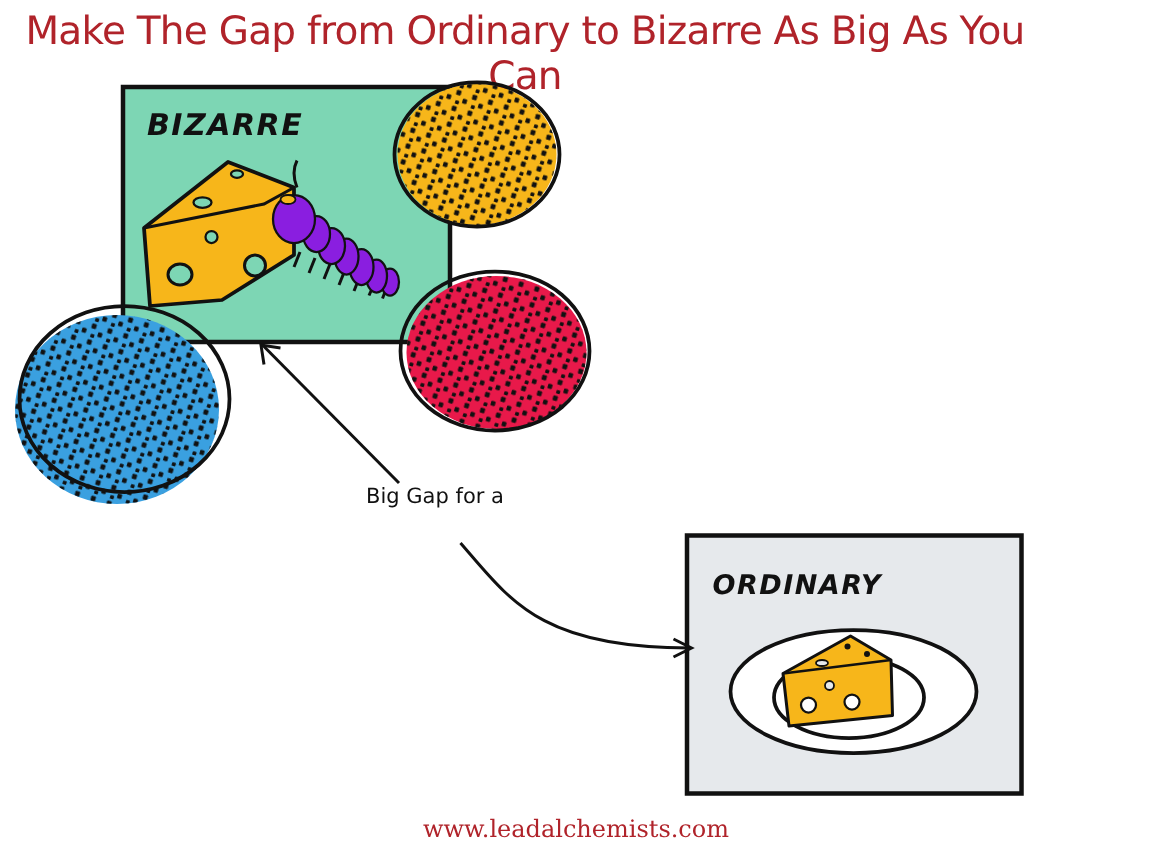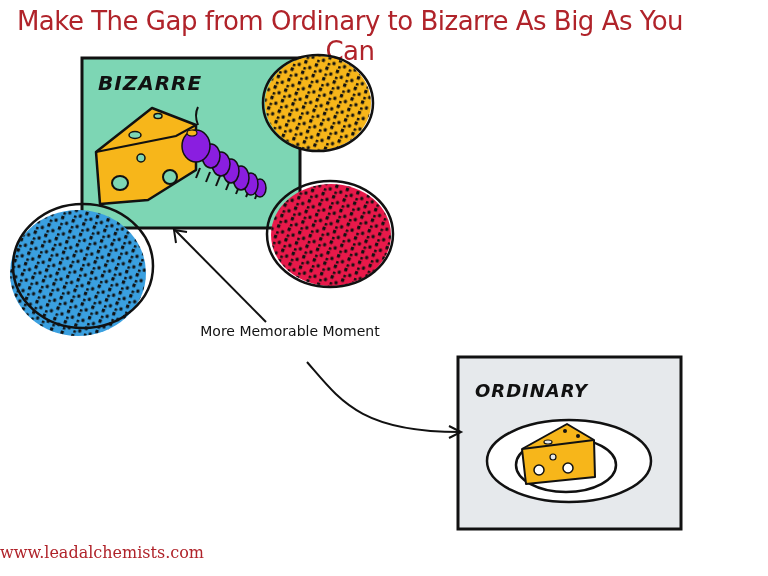--- a/index.html
+++ b/index.html
@@ -4,21 +4,21 @@
 <style>
   html, body { margin:0; padding:0; background:#ffffff; }
   body { width:768px; height:576px; position:relative; overflow:hidden; font-family:"DejaVu Sans", sans-serif; }
   .title { position:absolute; left:0; top:6px; width:700px; text-align:center; color:#b0232a; font-family:"DejaVu Sans", sans-serif; font-size:26px; letter-spacing:-0.5px; font-weight:400; }
   svg.canvas { position:absolute; left:0; top:0; }
   .label-bizarre, .label-ordinary { position:absolute; font-family:"DejaVu Sans", sans-serif; font-weight:bold; color:#111; letter-spacing:1px; font-style:italic; }
   .label-bizarre { left:98px; top:71px; font-size:20px;font-style:italic; }
   .label-ordinary { left:475px; top:380px; font-size:18px; }
   .gap-text { position:absolute; left:180px; top:322px; width:220px; text-align:center; font-family:"DejaVu Sans", sans-serif; font-size:14px; line-height:18px; color:#111; }
   .gap-text div { white-space:nowrap; }
-  .footer { position:absolute; left:0; top:543px; width:768px; text-align:left; font-family:"DejaVu Serif", serif; font-size:16px; color:#b0232a; }
+  .footer { position:absolute; left:0; top:543px; width:768px; text-align:center; font-family:"DejaVu Serif", serif; font-size:16px; color:#b0232a; }
 </style>
 </head>
 <body>
 
 <div class="title">Make The Gap from Ordinary to Bizarre As Big As You Can</div>
 
 <svg class="canvas" width="768" height="576" viewBox="0 0 768 576">
   <defs>
     <pattern id="dots" width="11" height="11" patternUnits="userSpaceOnUse" patternTransform="rotate(17)">
       <rect x="1" y="1" width="3.2" height="3.4" fill="#111" rx="0.6"></rect>
@@ -106,16 +106,16 @@
     <path d="M307,362 C340,400 360,432 460,432" fill="none" stroke="#111" stroke-width="2"></path>
     <path d="M176,243 L174,230 L187,232" fill="none" stroke="#111" stroke-width="2"></path>
     <path d="M449,426 L461,432 L449,438" fill="none" stroke="#111" stroke-width="2"></path>
   </g>
 </svg>
 
 <div class="label-bizarre">BIZARRE</div>
 <div class="label-ordinary">ORDINARY</div>
 
 <div class="gap-text">
-  <div>More Memorable Moment</div>
+  <div>Big Gap for a</div>
 </div>
 
 <div class="footer">www.leadalchemists.com</div>
 
 </body></html>

